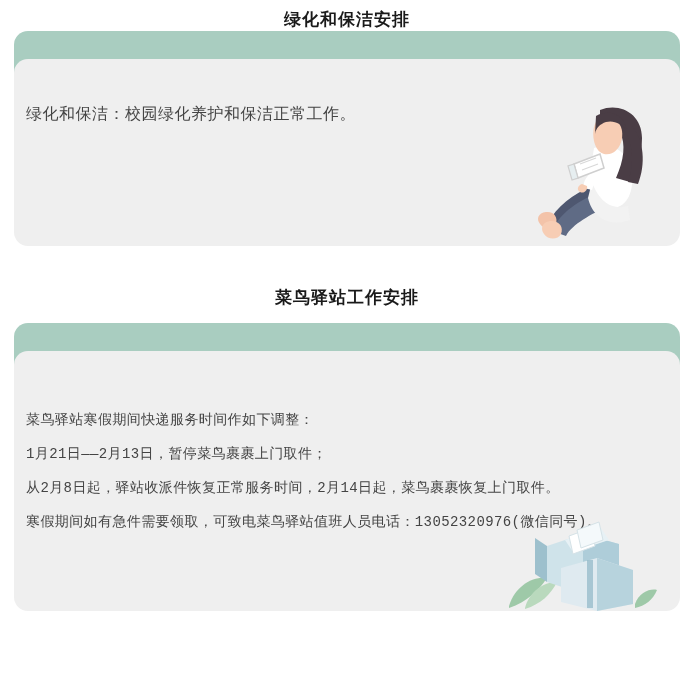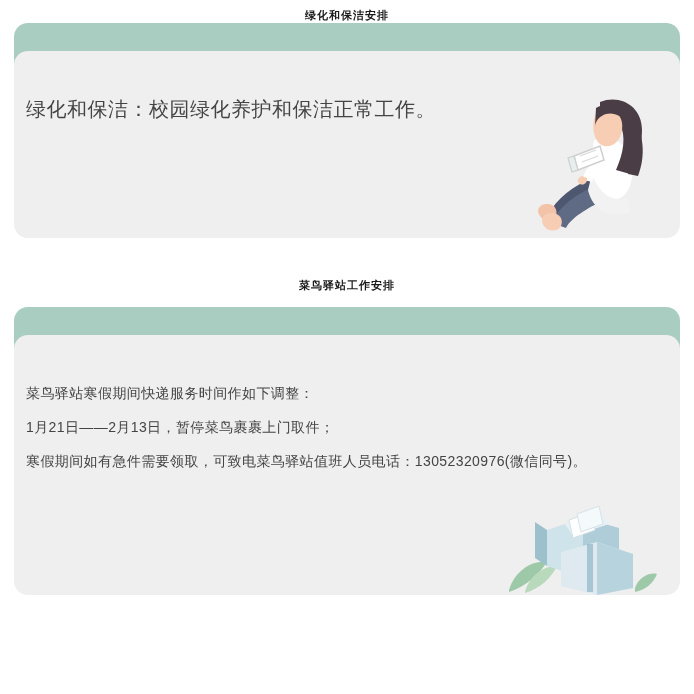--- a/index.html
+++ b/index.html
@@ -17,21 +17,21 @@
   .page {
     position: relative;
     width: 694px;
     height: 694px;
   }
   .section {
     position: relative;
   }
   .section-title {
     text-align: center;
-    font-size: 11px;
+    font-size: 17px;
     font-weight: bold;
     color: #1a1a1a;
     letter-spacing: 1px;
   }
   
   .sec1-title {
     padding-top: 8px;
   }
   .card {
     position: relative;
@@ -48,21 +48,21 @@
     border-radius: 14px;
     margin-top: -16px;
   }
   .sec1-body {
     height: 187px;
   }
   .sec1-text {
     position: absolute;
     left: 12px;
     top: 45px;
-    font-size: 20px;
+    font-size: 16px;
     color: #444444;
     letter-spacing: 0.5px;
   }
   
   .reader {
     position: absolute;
     right: 24px;
     bottom: 0;
     width: 160px;
     height: 160px;
@@ -71,22 +71,23 @@
   .sec2 {
     margin-top: 40px;
   }
   .sec2-body {
     height: 260px;
     overflow: hidden;
   }
   .sec2-lines {
     position: absolute;
     left: 12px;
-    top: 48px;
+    top: 59px;
     right: 14px;
+    font-family: Liberation Mono, monospace;
   }
   .sec2-lines p {
     margin: 0 0 13px 0;
     font-size: 14px;
     color: #444444;
     line-height: 1.5;
     letter-spacing: 0.4px;
   }
   .parcel {
     position: absolute;
@@ -143,20 +144,21 @@
   </div>
 
   <div class="section sec2">
     <div class="section-title">菜鸟驿站工作安排</div>
     <div class="card" style="margin-top:14px;">
       <div class="card-top"></div>
       <div class="card-body sec2-body">
         <div class="sec2-lines">
           <p>菜鸟驿站寒假期间快递服务时间作如下调整：</p>
           <p>1月21日——2月13日，暂停菜鸟裹裹上门取件；</p>
+          <p>从2月8日起，驿站收派件恢复正常服务时间，2月14日起，菜鸟裹裹恢复上门取件。</p>
           <p>寒假期间如有急件需要领取，可致电菜鸟驿站值班人员电话：13052320976(微信同号)。</p>
         </div>
 
         <svg class="parcel" viewBox="0 0 155 95">
 
           <path d="M6 90 C12 70, 30 60, 44 62 C36 74, 24 86, 6 92 Z" fill="#9ec9a8"></path>
           <path d="M22 92 C26 76, 40 66, 54 66 C48 78, 38 88, 22 93 Z" fill="#b9d9bd"></path>
 
           <path d="M44 30 L80 18 L116 28 L116 66 L80 78 L44 66 Z" fill="#cfe3ea"></path>
           <path d="M80 18 L116 28 L116 66 L80 78 Z" fill="#aecdd9"></path>

